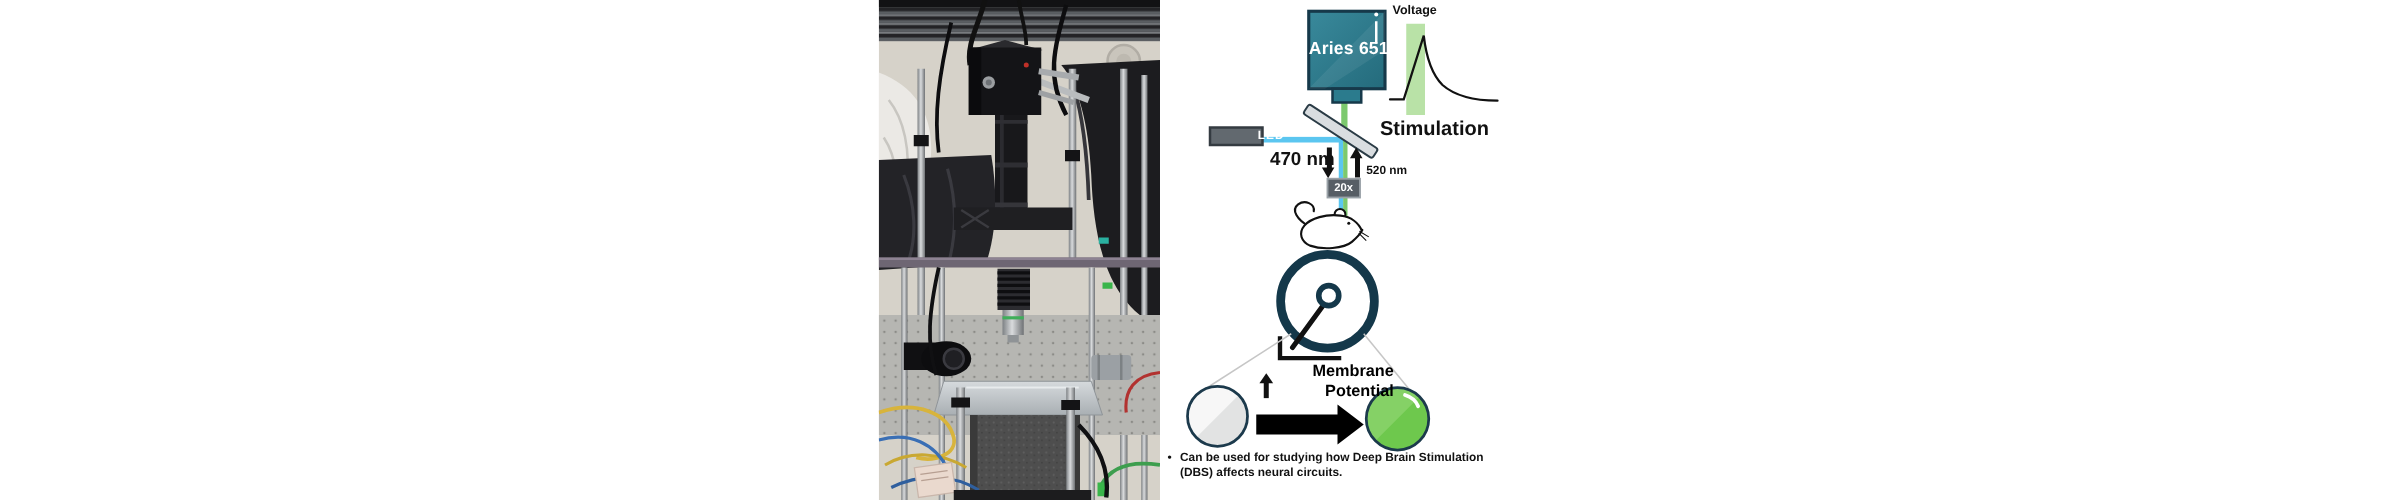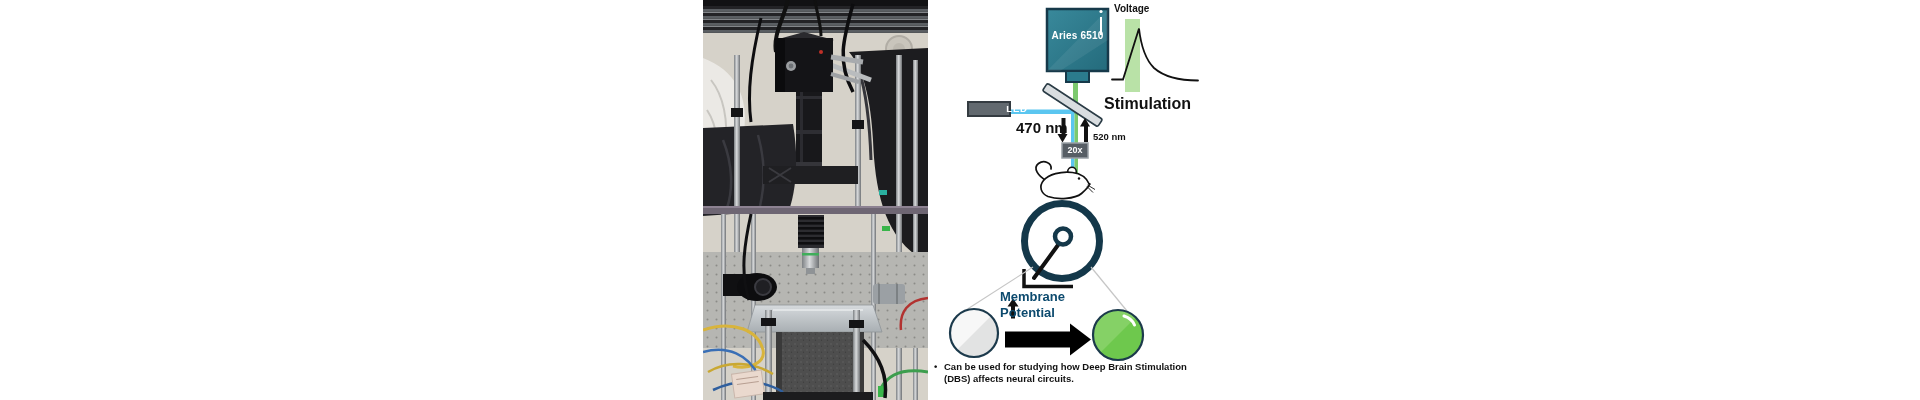--- a/index.html
+++ b/index.html
@@ -1,27 +1,27 @@
 <!DOCTYPE html>
 <html><head>
 <meta charset="utf-8">
 <style>
   html,body{margin:0;padding:0;background:#fff;}
   #canvas{position:relative;width:1920px;height:400px;background:#ffffff;overflow:hidden;
           font-family:"Liberation Sans", sans-serif;}
   svg{position:absolute;display:block;}
   .lbl{position:absolute;font-weight:700;color:#111;white-space:nowrap;line-height:1;text-align:center;}
-  #aries-label{left:1047px;top:31px;width:61px;text-align:center;font-size:10px;color:#fff;letter-spacing:.2px;}
+  #aries-label{left:1047px;top:31px;width:61px;text-align:center;font-size:14px;color:#fff;letter-spacing:.2px;}
   #voltage-label{left:1114px;top:4px;font-size:10px;}
   #stimulation-label{left:1104px;top:96px;font-size:16px;}
   #led-label{left:968px;top:104px;width:42px;text-align:center;font-size:9.5px;color:#fff;letter-spacing:.8px;padding-left:28px;}
   #ex-label{left:1016px;top:120px;width:42px;text-align:right;font-size:15px;}
   #em-label{left:1093px;top:132px;font-size:9.5px;}
   #obj-label{left:1062px;top:146px;width:26px;text-align:center;font-size:9px;color:#fff;}
-  #membrane{left:1000px;top:289px;width:115px;text-align:left;font-size:13px;line-height:15.5px;font-weight:700;color:#0c4a6e;position:absolute;}
+  #membrane{left:1000px;top:289px;width:115px;text-align:right;font-size:13px;line-height:15.5px;font-weight:700;color:#000000;position:absolute;}
   #bullets{left:933px;top:361px;width:278px;position:absolute;font-size:9.5px;line-height:12.4px;font-weight:700;color:#111;}
   .bullet-row{position:relative;padding-left:11px;white-space:normal;}
   .bullet-row::before{content:"\2022";position:absolute;left:1px;top:0;}
 </style>
 </head>
 <body>
 
 <div id="canvas">
 
   <svg style="left:703px;top:0;" width="225" height="400" viewBox="0 0 225 400">

